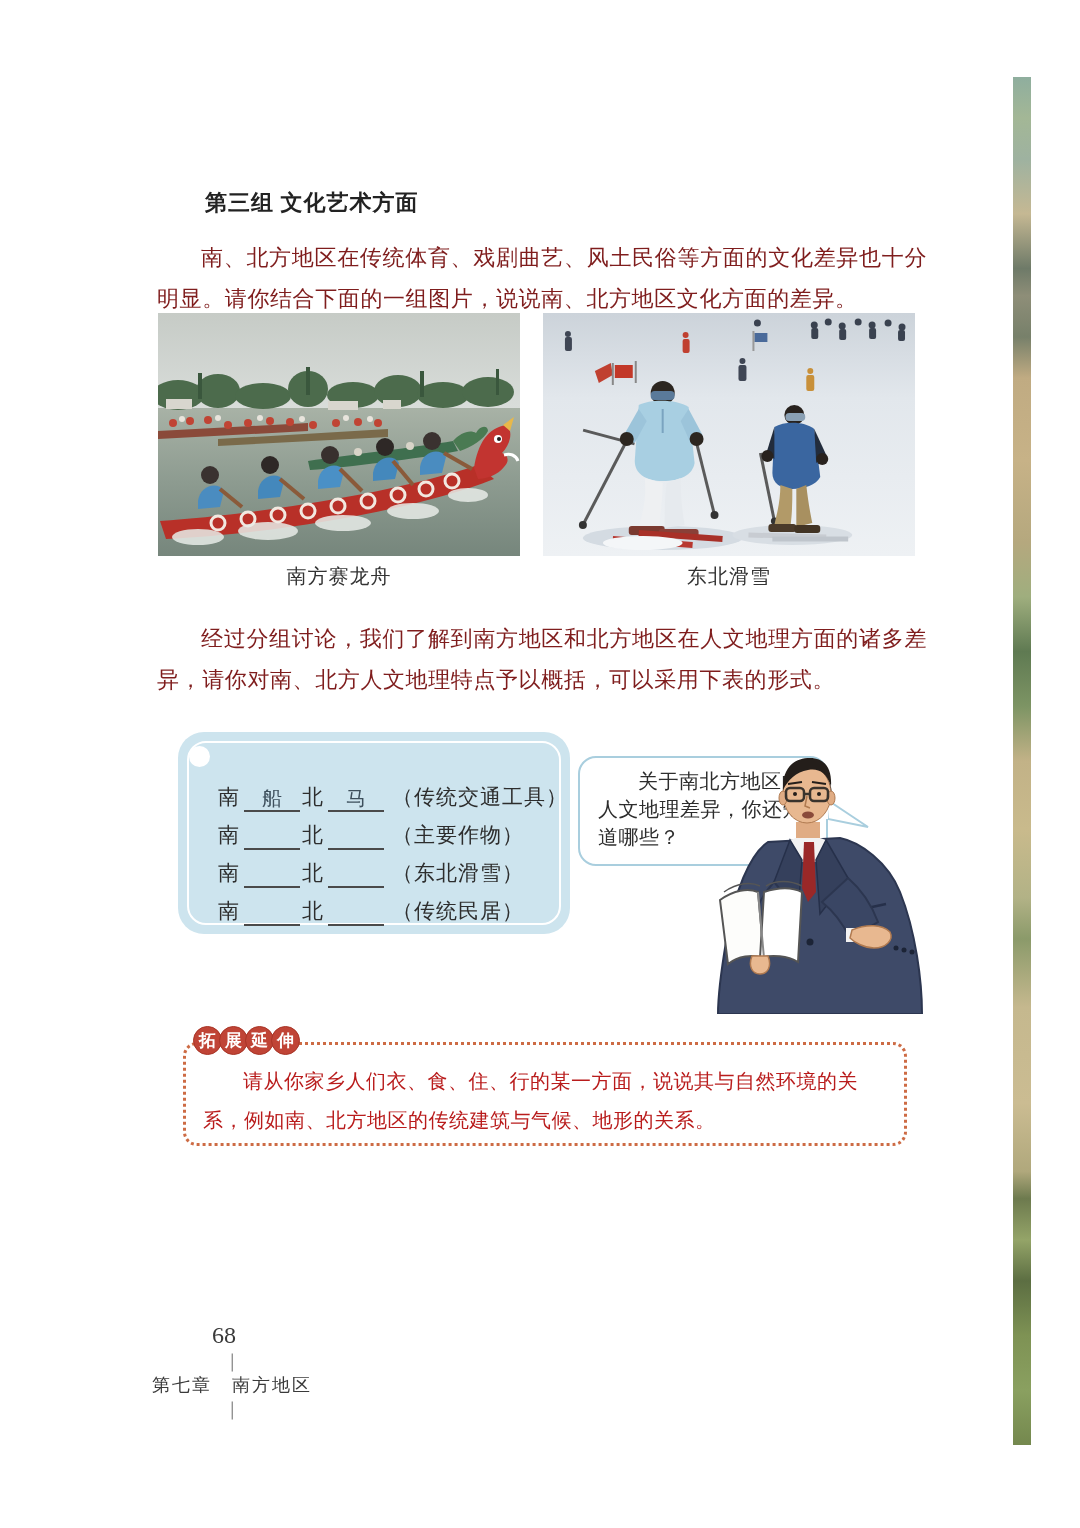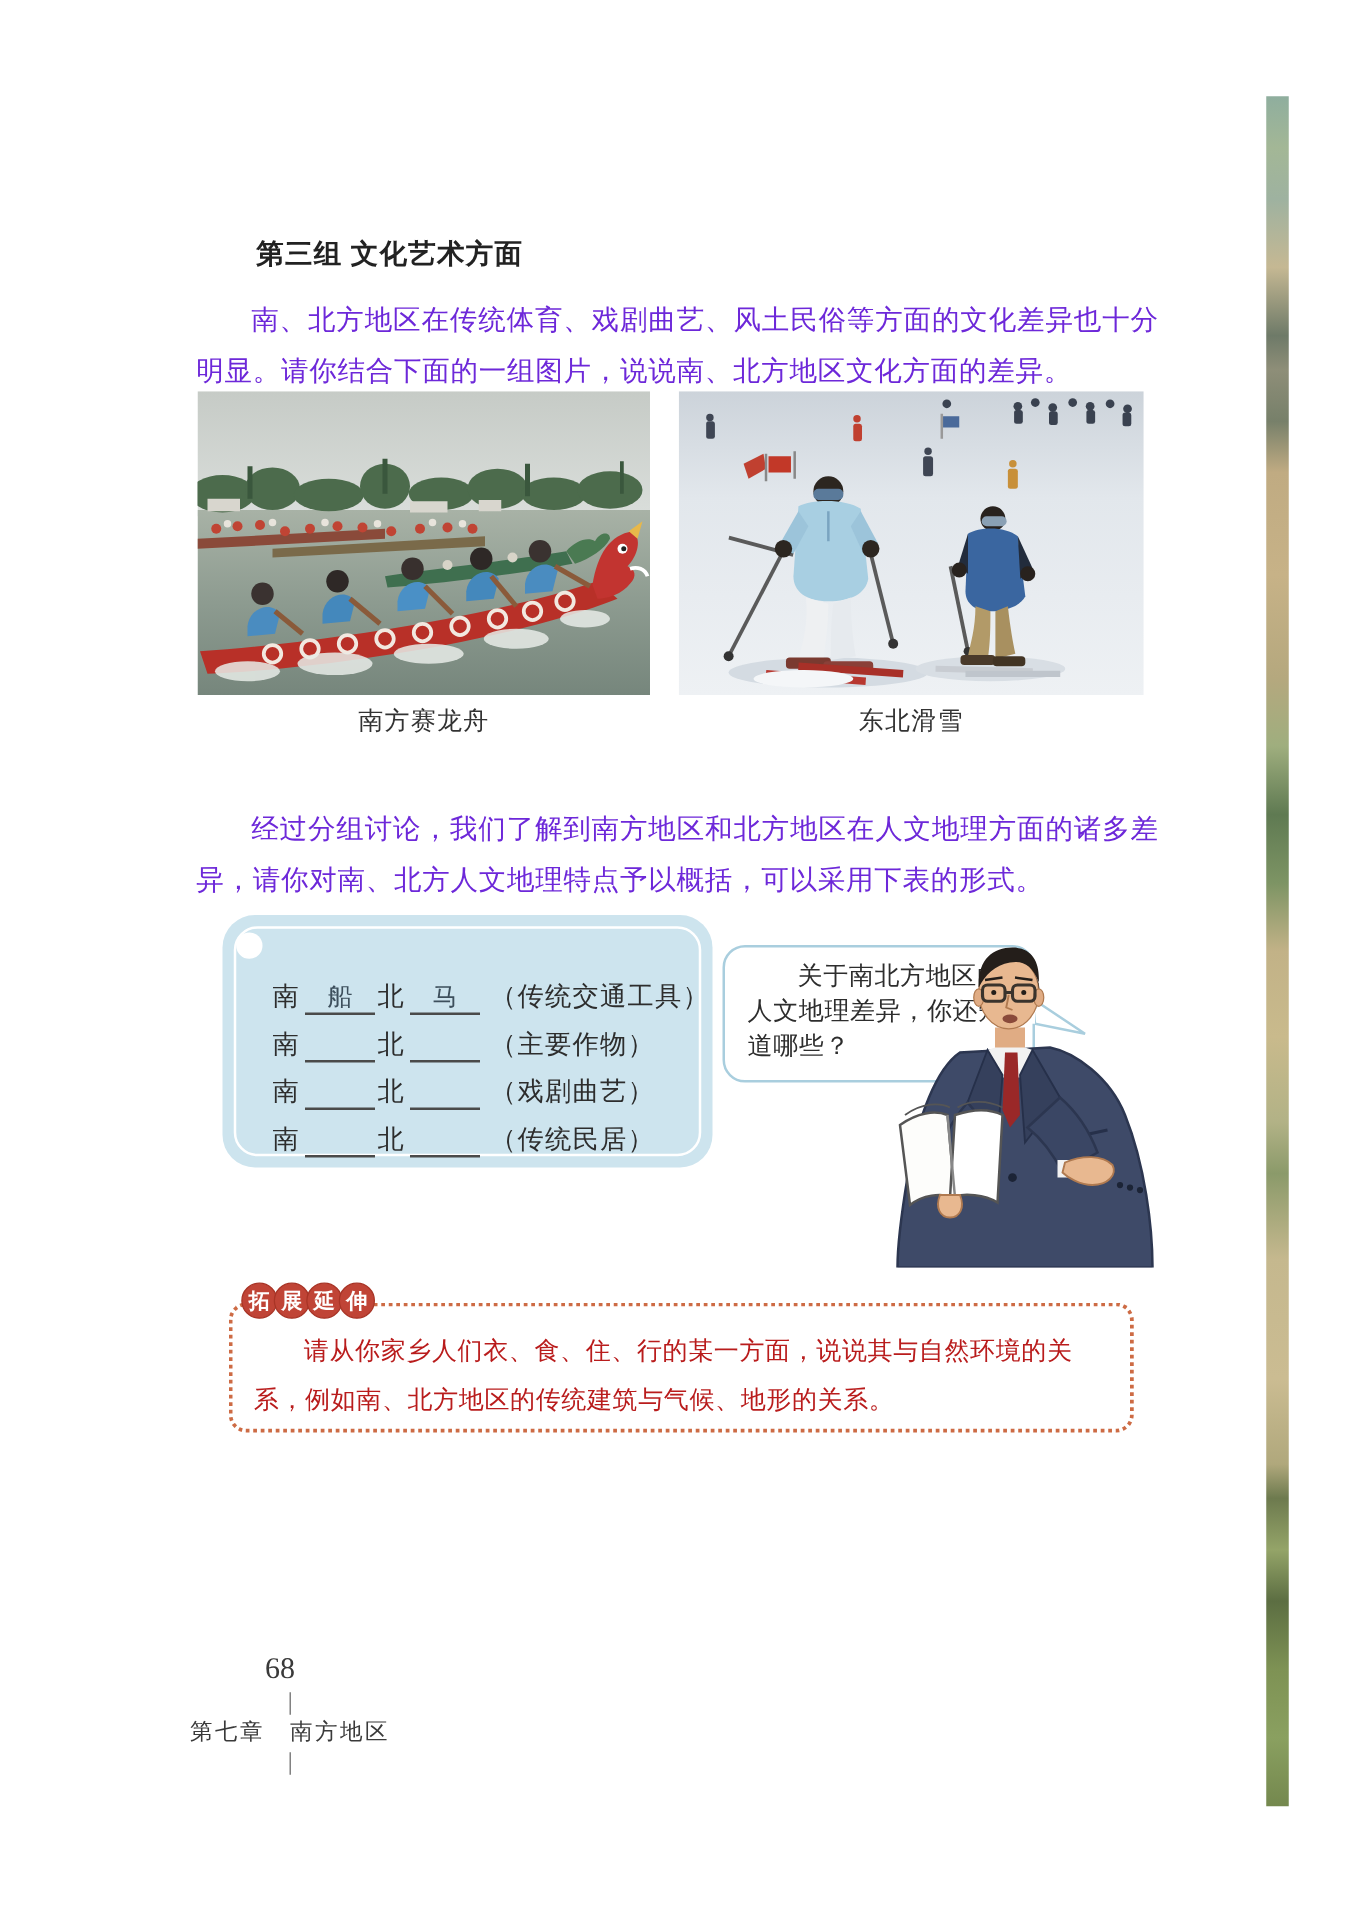--- a/index.html
+++ b/index.html
@@ -22,24 +22,24 @@
       #6d7a4e 82%,#94a468 85%,#5c6e42 88%,#7e9254 92%,#8aa060 96%,#74884e 100%);
   }
   
   .heading{
     position:absolute;left:205px;top:188px;
     font-size:22px;font-weight:bold;letter-spacing:1px;color:#222;
   }
   .para{
     position:absolute;left:157px;width:770px;
     font-size:22px;line-height:41px;letter-spacing:0.6px;
-    text-indent:2em;color:#6d28d9;text-align:justify;font-family:Liberation Mono, monospace;
+    text-indent:2em;color:#7f1d1d;text-align:justify;
   }
   #para1{top:237px;}
-  #para2{top:644px;}
+  #para2{top:618px;}
   
   .photo{position:absolute;top:313px;height:243px;}
   #photo-dragon{left:158px;width:362px;}
   #photo-ski{left:543px;width:372px;}
   .photo svg{display:block;width:100%;height:100%;}
   .caption{
     position:absolute;top:563px;font-size:20px;color:#333;letter-spacing:1px;
     text-align:center;
   }
   #caption-dragon{left:158px;width:362px;}
@@ -384,21 +384,21 @@
       </div>
       <div class="ws-row">
         <span class="ws-label">南</span>
         <span class="ws-blank">
             <span class="ws-answer"></span>
           </span>
         <span class="ws-label">北</span>
         <span class="ws-blank">
             <span class="ws-answer"></span>
           </span>
-        <span class="ws-category">（戏剧曲艺）</span>
+        <span class="ws-category">（东北滑雪）</span>
       </div>
       <div class="ws-row">
         <span class="ws-label">南</span>
         <span class="ws-blank">
             <span class="ws-answer"></span>
           </span>
         <span class="ws-label">北</span>
         <span class="ws-blank">
             <span class="ws-answer"></span>
           </span>

